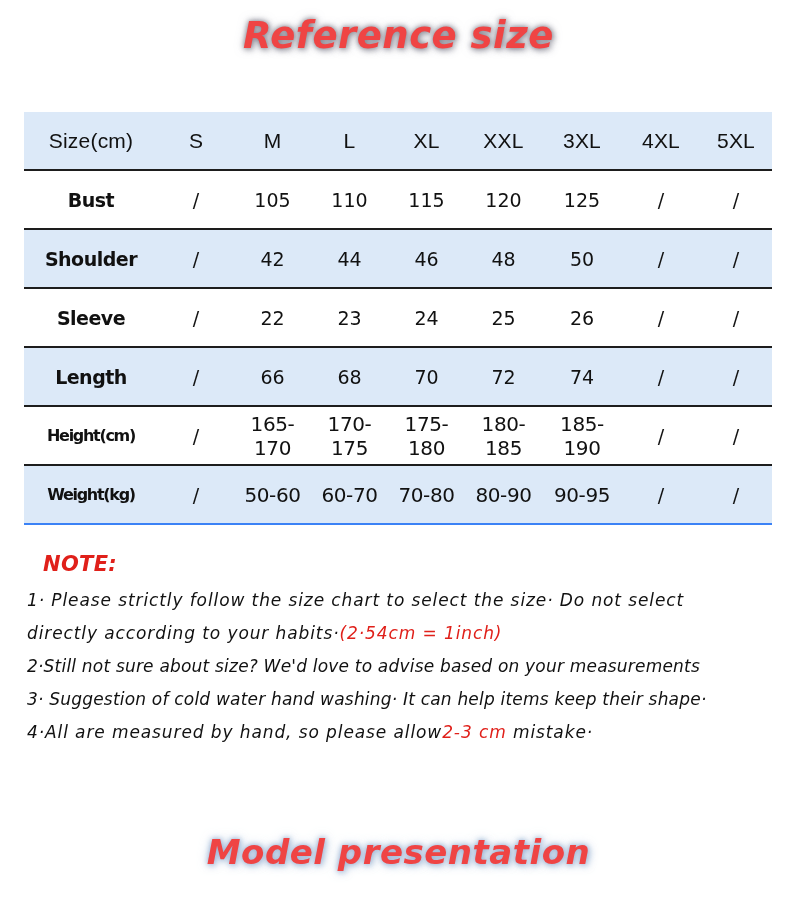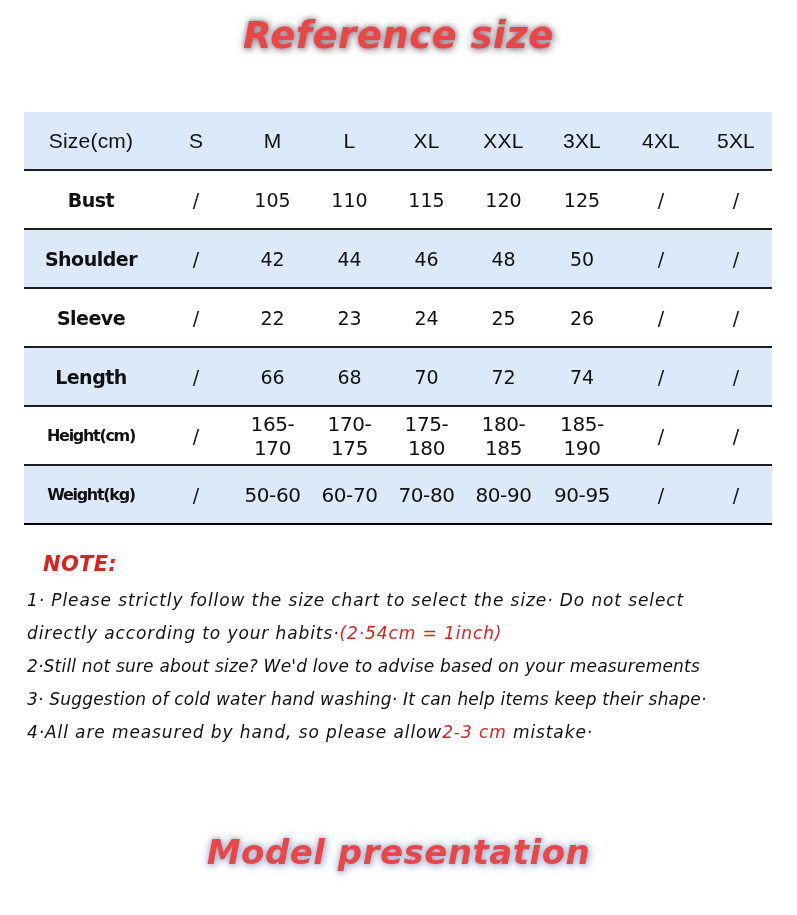--- a/index.html
+++ b/index.html
@@ -64,21 +64,21 @@
     vertical-align: middle;
     height: 57px;
     font-size: 19px;
     color: #111111;
     font-family: "DejaVu Sans", sans-serif;
   }
   tr.band-blue td { background: #dce9f8; }
   tr.band-white td { background: #ffffff; }
 
   tr.row-sep td { border-top: 2px solid #1d1d1d; }
-  tr.last-row td { border-bottom: 2px solid #000000; }
+  tr.last-row td { border-bottom: 2px solid #3b82f6; }
 
   
   tr.header-row td {
     font-size: 21px;
     font-weight: 400;
     font-family: "Liberation Sans", sans-serif;
     letter-spacing: 0.2px;
   }
   tr.header-row td.col-label {
     font-size: 21px;

